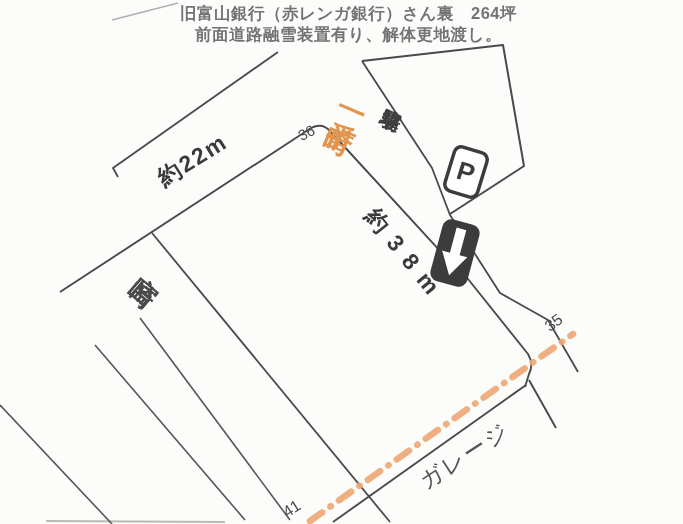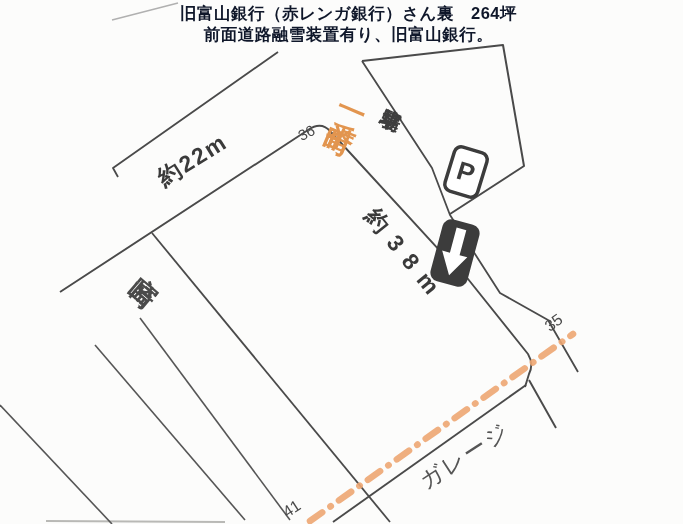--- a/index.html
+++ b/index.html
@@ -6,21 +6,21 @@
   .stage{
     position:relative;width:683px;height:524px;overflow:hidden;
     background:#fcfcfb;
     font-family:"Liberation Sans","DejaVu Sans",sans-serif;
     color:#3a3a3a;
   }
   .stage svg{position:absolute;left:0;top:0;}
   .hdr{
     position:absolute;left:0;top:3px;width:100%;
     text-align:center;padding-left:14px;box-sizing:border-box;
-    font-size:16.5px;font-weight:600;color:#0f172a;
+    font-size:16.5px;font-weight:600;color:#737373;
     line-height:1.28;letter-spacing:0.5px;white-space:nowrap;
   }
   .lbl{position:absolute;white-space:nowrap;user-select:none;}
   .v{writing-mode:vertical-rl;text-orientation:upright;}
   .lbl-ichibancho{
     left:338px;top:97px;font-size:29px;font-weight:700;
     color:#e2954f;letter-spacing:6px;
     transform:rotate(23deg);transform-origin:50% 0;
   }
   .lbl-chushajo{
@@ -84,21 +84,21 @@
     </g>
 
     <g transform="translate(455,253) rotate(15)">
       <rect x="-19" y="-32" width="38" height="64" rx="9" fill="#3c3c3c"></rect>
       <path d="M-5 -25 L5 -25 L5 1 L13 1 L0 23 L-13 1 L-5 1 Z" fill="#ffffff"></path>
     </g>
   </svg>
 
   <div class="hdr">
     <div>旧富山銀行（赤レンガ銀行）さん裏　264坪</div>
-    <div>前面道路融雪装置有り、旧富山銀行。</div>
+    <div>前面道路融雪装置有り、解体更地渡し。</div>
   </div>
 
   <div class="lbl v lbl-ichibancho">一番町</div>
   <div class="lbl v lbl-chushajo">駐車場</div>
   <div class="lbl v lbl-miyazaki">宮崎</div>
   <div class="lbl lbl-garage">ガレージ</div>
   <div class="lbl lbl-yaku22">約22m</div>
   <div class="lbl lbl-yaku38">約38m</div>
   <div class="lbl num n36">36</div>
   <div class="lbl num n35">35</div>

